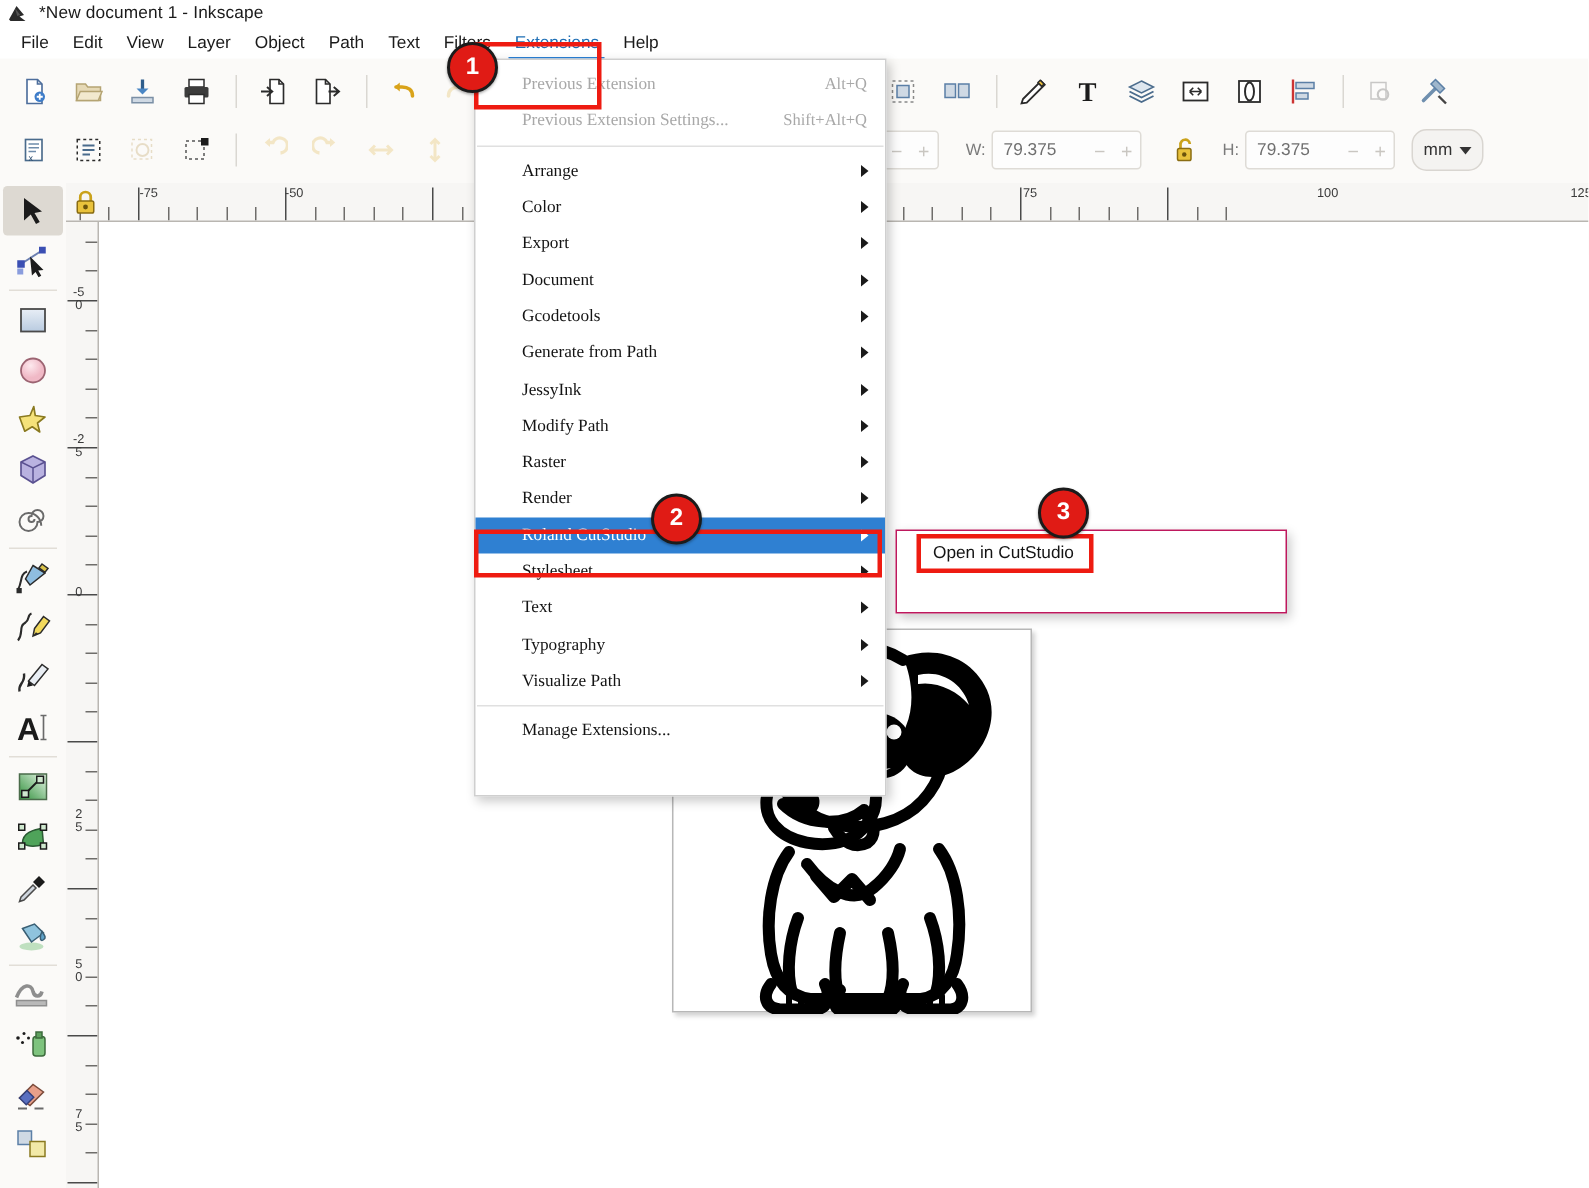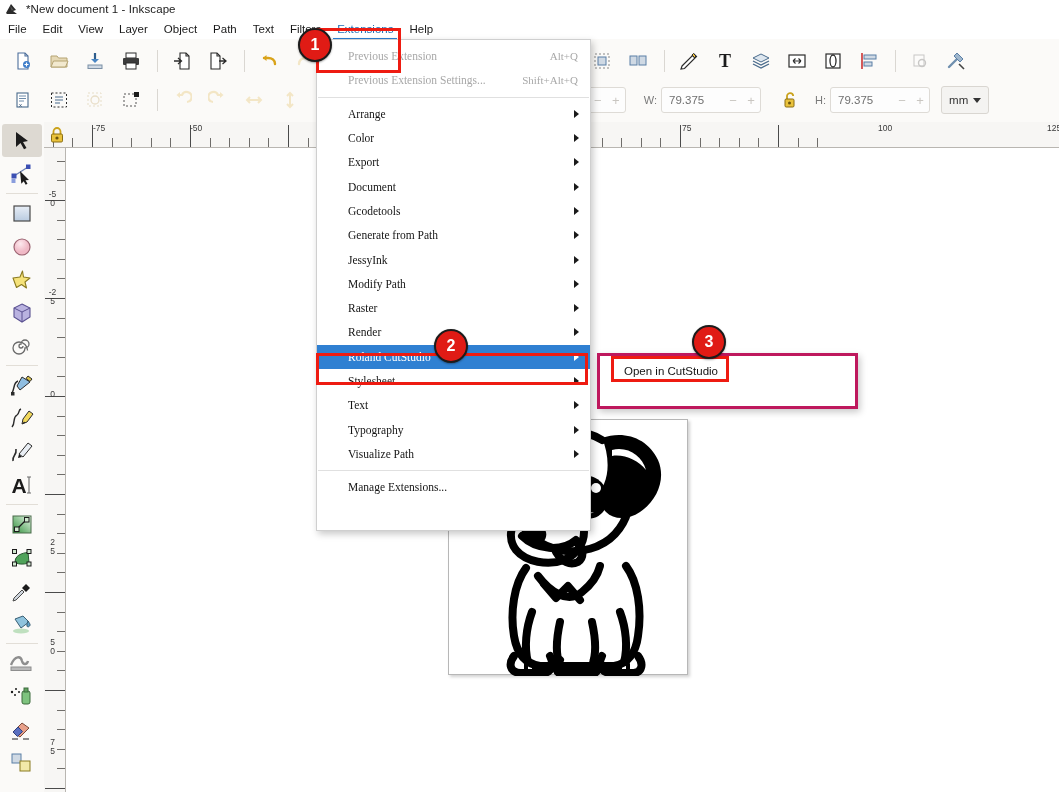--- a/index.html
+++ b/index.html
@@ -17,21 +17,21 @@
   .titlebar {
     position:absolute; left:0; top:0; width:1059px; height:18px;
     background:#ffffff; display:flex; align-items:center; padding-left:4px;
   }
   .titlebar .tb-icon { width:16px; height:14px; position:relative; margin-right:6px; }
   .titlebar .tb-text { font-size:11.5px; color:#1a1a1a; letter-spacing:0.1px; }
 
   
   .menubar {
     position:absolute; left:0; top:18px; width:1059px; height:21px;
-    background:#ffffff; display:flex; align-items:center; 
+    background:#ffffff; display:flex; align-items:center; padding-left:6px;
   }
   .menuitem {
     font-size:11.5px; color:#1a1a1a; padding:2px 8px; white-space:nowrap; cursor:default;
     position:relative;
   }
   .menuitem.active { color:#1f6fb5; }
   .menuitem.active::after {
     content:""; position:absolute; left:4px; right:4px; bottom:-3px; height:2px; background:#2a7fd4;
   }
 
@@ -104,21 +104,21 @@
   .maccel { position:absolute; right:12px; font-size:11px; color:#a8a8a8; }
   .marrow {
     position:absolute; right:11px; width:0; height:0;
     border-left:5px solid #1a1a1a; border-top:4px solid transparent; border-bottom:4px solid transparent;
   }
   .mrow.hl .marrow { border-left-color:#ffffff; }
   .msep { height:1px; background:#e0e0e0; margin:4px 1px; }
 
   .submenu-pop {
     position:absolute; left:597px; top:353px; width:261px; height:56px;
-    background:#ffffff; border:3px solid #be185d;
+    background:#ffffff; border:1px solid #be185d;
     box-shadow:2px 3px 7px rgba(0,0,0,0.22);
     padding:3px 0;
   }
   .srow {
     height:24px; display:flex; align-items:center; padding-left:24px;
     font-size:11.5px; color:#141414; white-space:nowrap; cursor:default;
   }
 
   
   .redbox { position:absolute; border:3px solid #ee1b11; }
@@ -135,21 +135,21 @@
   .fieldgrp { display:flex; align-items:center; }
   .flabel { font-size:11px; color:#7a7a7a; margin-right:4px; }
   .finput {
     height:26px; border:1px solid #dedbd6; border-radius:3px;
     background:#fdfdfd; display:flex; align-items:center; padding:0 0 0 7px;
     font-size:11.5px; color:#6f6f6f;
   }
   .fstep { width:18px; height:24px; display:flex; align-items:center; justify-content:center;
            color:#c9c6c1; font-size:13px; }
   .unitbox {
-    height:28px; min-width:48px; border:1px solid #d9d6d1; border-radius:3px;
+    height:28px; min-width:48px; border:1px solid #d9d6d1; border-radius:10px;
     background:#f4f3f1; display:flex; align-items:center; justify-content:flex-start;
     gap:5px; font-size:11.5px; color:#333; padding:0 7px;
   }
   .caret { width:0;height:0;border-left:4px solid transparent;border-right:4px solid transparent;border-top:5px solid #333; }
 </style>
 </head>
 <body>
 
 <div id="app">
 

